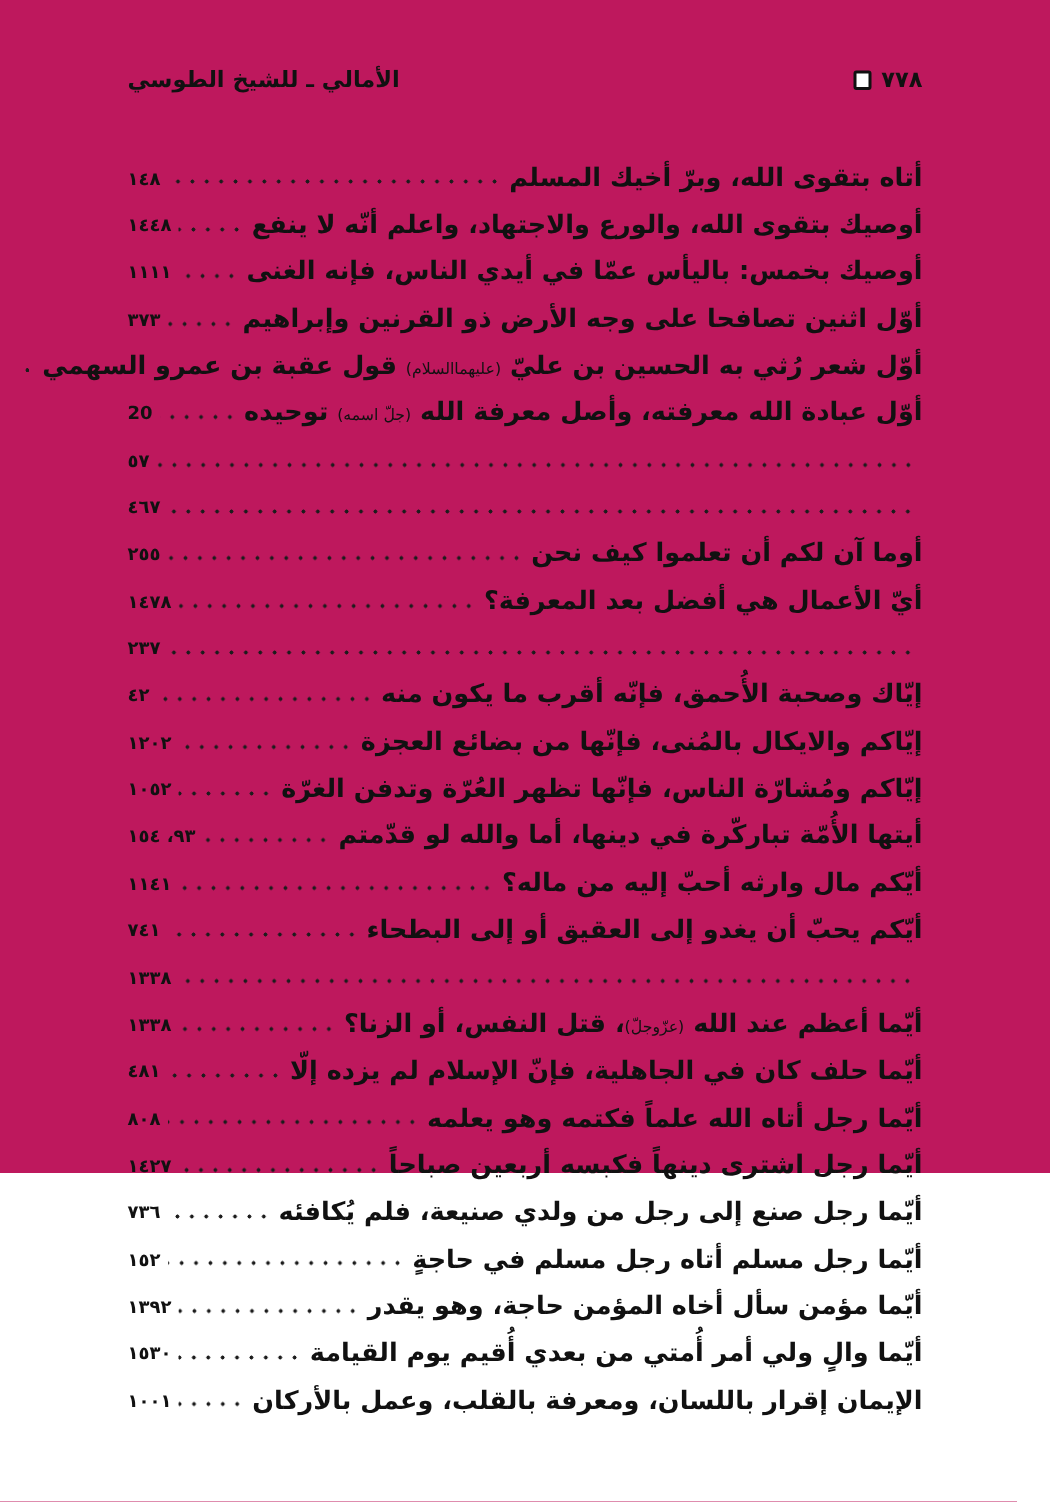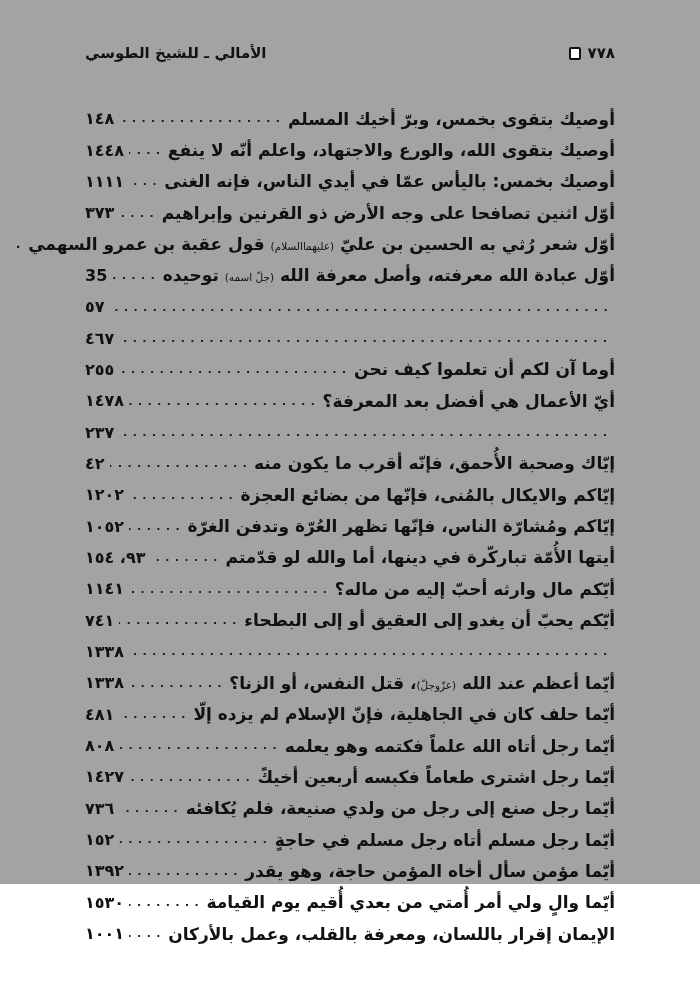--- a/index.html
+++ b/index.html
@@ -5,22 +5,22 @@
   html, body { margin: 0; padding: 0; }
   body {
     width: 700px; height: 1001px;
     background: #ffffff;
     font-family: "DejaVu Sans", sans-serif;
     color: #111111;
     overflow: hidden;
   }
   .sheet {
     position: relative;
-    width: 700px; height: 884px;
-    background: #a3a3a3;
+    width: 700px; height: 782px;
+    background: #be185d;
   }
   
   .header {
     position: absolute;
     top: 44px; left: 85px; right: 85px;
     display: flex;
     direction: ltr;
     justify-content: space-between;
     align-items: center;
   }
@@ -74,40 +74,40 @@
     min-width: 6px;
     align-self: stretch;
     margin: 0 5px;
     background-image: radial-gradient(circle, #1c1c1c 1.15px, transparent 1.45px);
     background-repeat: repeat-x;
     background-position: right 62%;
     background-size: 9.6px 9.6px;
   }
   .entry-page {
     flex: 0 0 auto;
-    font-size: 16px;
+    font-size: 12px;
     direction: rtl;
   }
 </style>
 </head>
 <body>
 
 <div class="sheet">
 
   <div class="header">
     <div class="header-title">الأمالي ـ للشيخ الطوسي</div>
     <div class="header-page">
       <span class="sq-icon"></span>
       <span class="header-pagenum">٧٧٨</span>
     </div>
   </div>
 
   <div class="entries" id="entries">
       <div class="row">
-        <span class="entry-text">أوصيك بتقوى بخمس، وبرّ أخيك المسلم</span>
+        <span class="entry-text">أتاه بتقوى الله، وبرّ أخيك المسلم</span>
         <span class="leader"></span>
         <span class="entry-page">١٤٨</span>
       </div>
       <div class="row">
         <span class="entry-text">أوصيك بتقوى الله، والورع والاجتهاد، واعلم أنّه لا ينفع</span>
         <span class="leader"></span>
         <span class="entry-page">١٤٤٨</span>
       </div>
       <div class="row">
         <span class="entry-text">أوصيك بخمس: باليأس عمّا في أيدي الناس، فإنه الغنى</span>
@@ -119,21 +119,21 @@
         <span class="leader"></span>
         <span class="entry-page">٣٧٣</span>
       </div>
       <div class="row">
         <span class="entry-text">أوّل شعر رُثي به الحسين بن عليّ <span class="paren">(عليهماالسلام)</span> قول عقبة بن عمرو السهمي</span>
         <span class="leader"></span>
       </div>
       <div class="row">
         <span class="entry-text">أوّل عبادة الله معرفته، وأصل معرفة الله <span class="paren">(جلّ اسمه)</span> توحيده</span>
         <span class="leader"></span>
-        <span class="entry-page">35</span>
+        <span class="entry-page">20</span>
       </div>
       <div class="row">
         <span class="leader"></span>
         <span class="entry-page">٥٧</span>
       </div>
       <div class="row">
         <span class="leader"></span>
         <span class="entry-page">٤٦٧</span>
       </div>
       <div class="row">
@@ -193,21 +193,21 @@
         <span class="entry-text">أيّما حلف كان في الجاهلية، فإنّ الإسلام لم يزده إلّا</span>
         <span class="leader"></span>
         <span class="entry-page">٤٨١</span>
       </div>
       <div class="row">
         <span class="entry-text">أيّما رجل أتاه الله علماً فكتمه وهو يعلمه</span>
         <span class="leader"></span>
         <span class="entry-page">٨٠٨</span>
       </div>
       <div class="row">
-        <span class="entry-text">أيّما رجل اشترى طعاماً فكبسه أربعين أخيكً</span>
+        <span class="entry-text">أيّما رجل اشترى دينهاً فكبسه أربعين صباحاً</span>
         <span class="leader"></span>
         <span class="entry-page">١٤٢٧</span>
       </div>
       <div class="row">
         <span class="entry-text">أيّما رجل صنع إلى رجل من ولدي صنيعة، فلم يُكافئه</span>
         <span class="leader"></span>
         <span class="entry-page">٧٣٦</span>
       </div>
       <div class="row">
         <span class="entry-text">أيّما رجل مسلم أتاه رجل مسلم في حاجةٍ</span>

